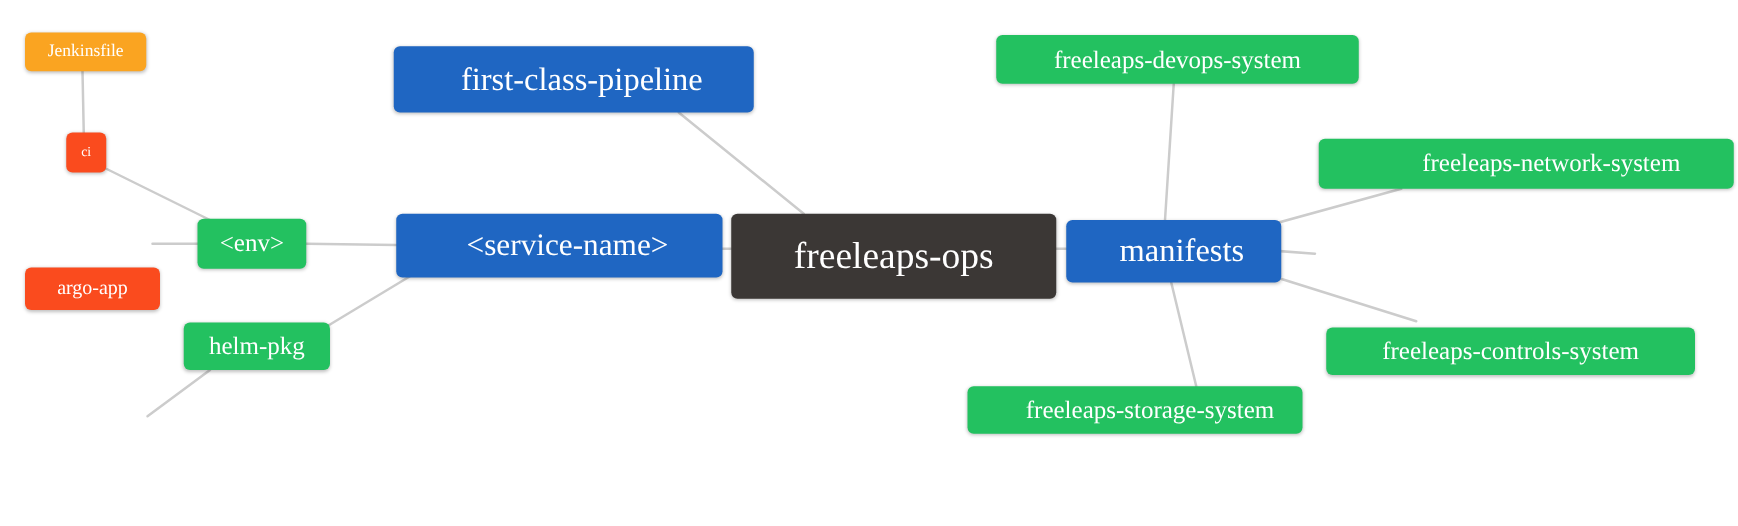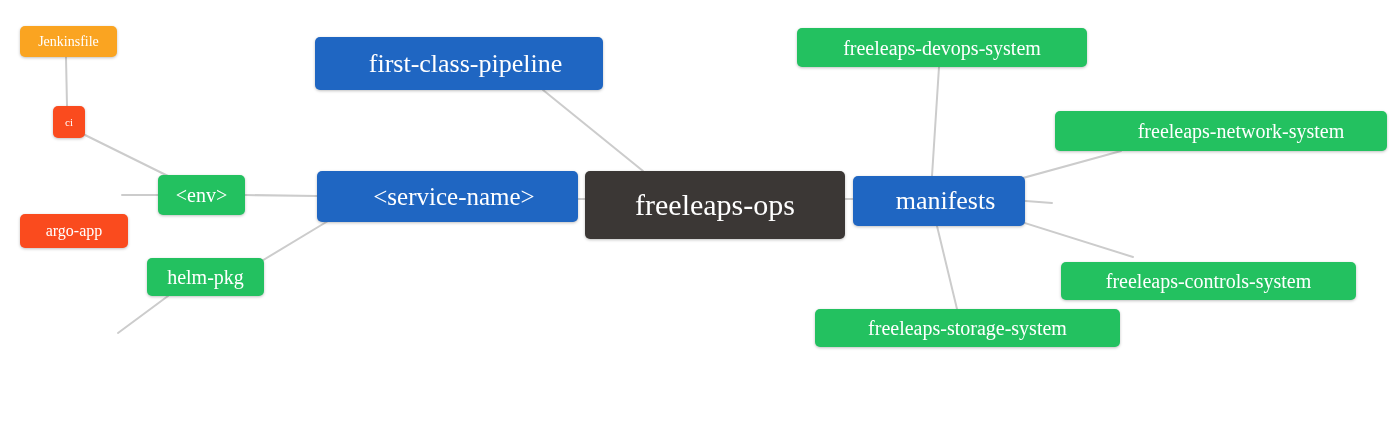--- a/index.html
+++ b/index.html
@@ -79,15 +79,15 @@
 
   <div class="node role-branch" style="left:853px;top:176px;width:159px;height:50px;font-size:26px;">manifests</div>
 
   <div class="node role-green" style="left:797px;top:28px;width:290px;height:39px;font-size:20px;">freeleaps-devops-system</div>
 
   <div class="node role-green" style="left:1055px;top:111px;width:292px;height:40px;font-size:20px;padding-left:40px;">freeleaps-network-system</div>
 
 
   <div class="node role-green" style="left:1061px;top:262px;width:295px;height:38px;font-size:20px;">freeleaps-controls-system</div>
 
-  <div class="node role-green" style="left:815px;top:309px;width:305px;height:38px;font-size:20px;">freeleaps-storage-system</div>
+  <div class="node role-green" style="left:774px;top:309px;width:244px;height:38px;font-size:20px;padding-left:24px;">freeleaps-storage-system</div>
 
 </div>
 
 </body></html>

